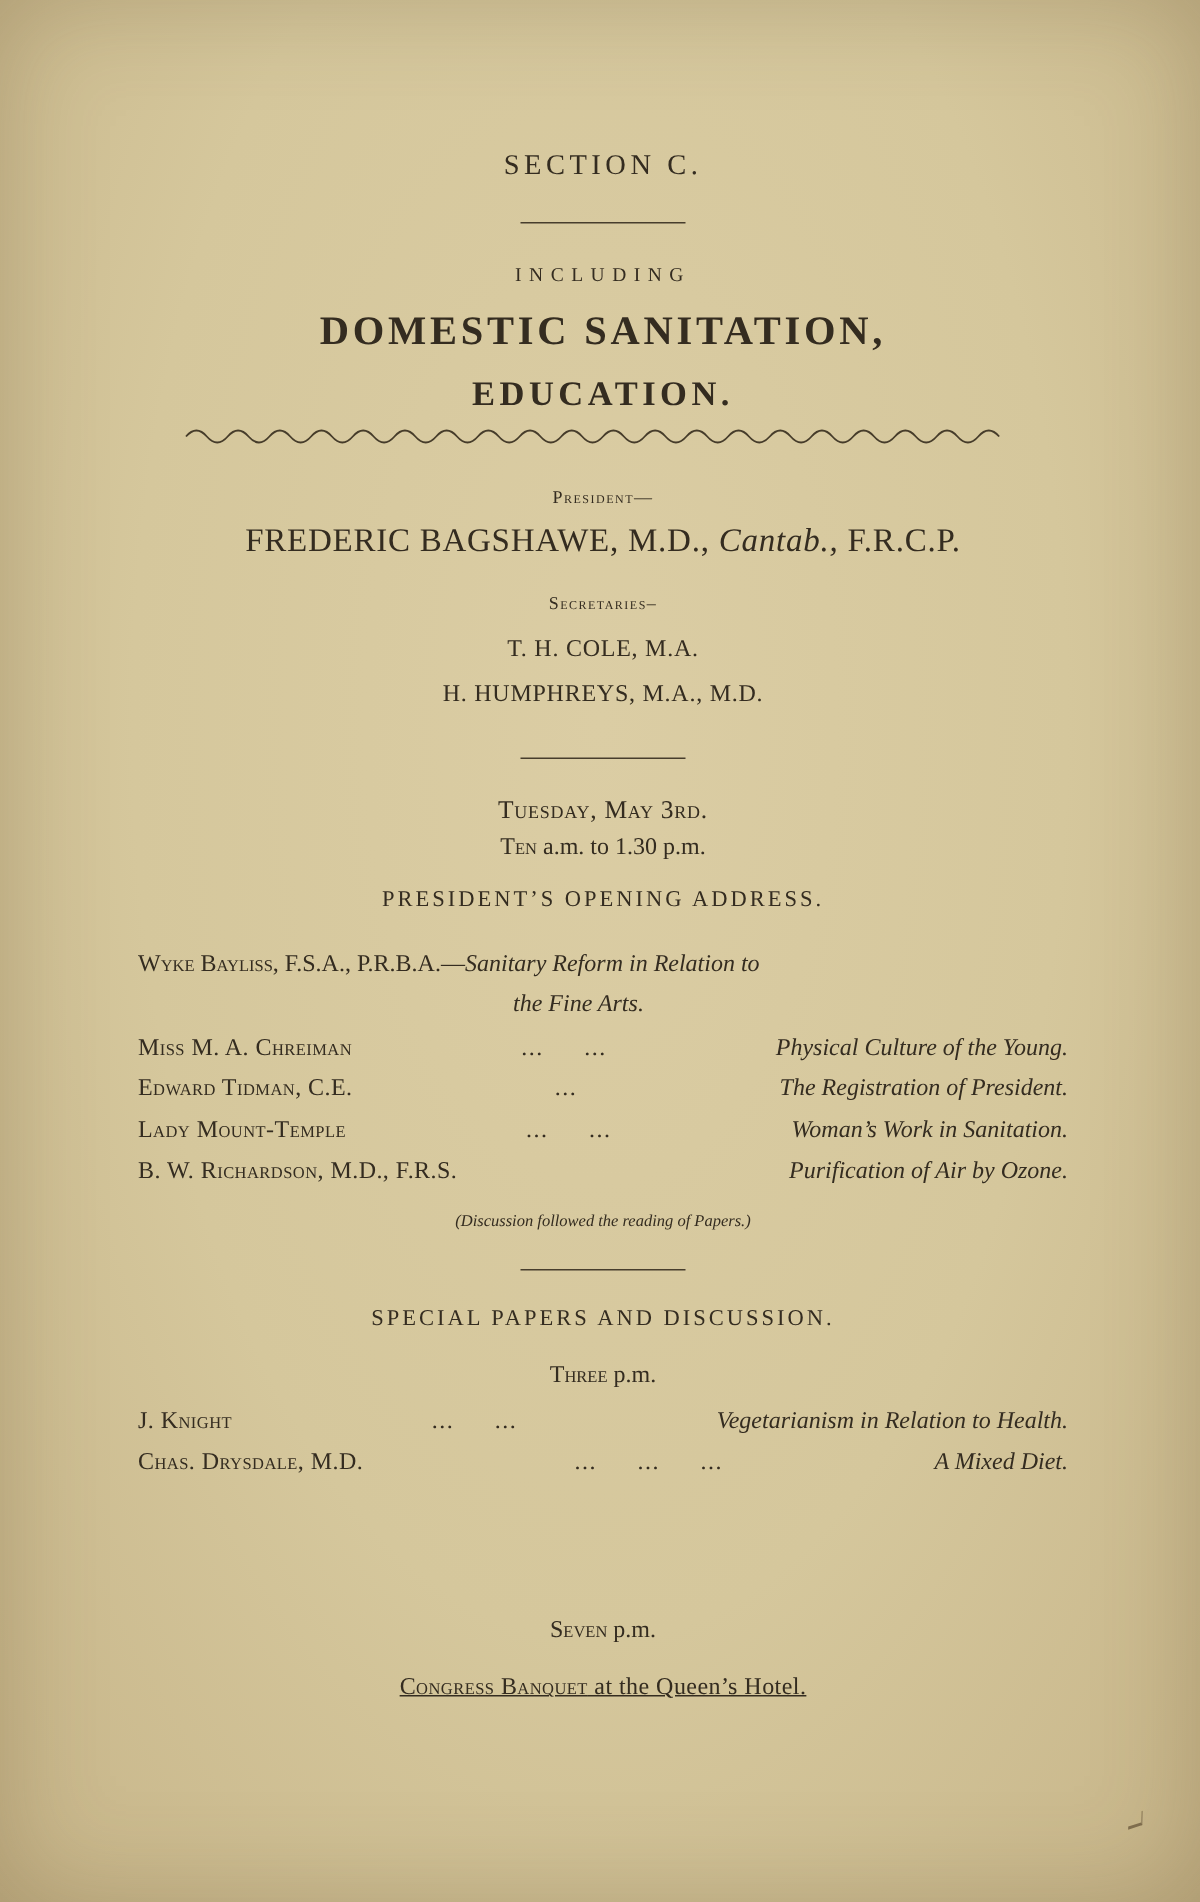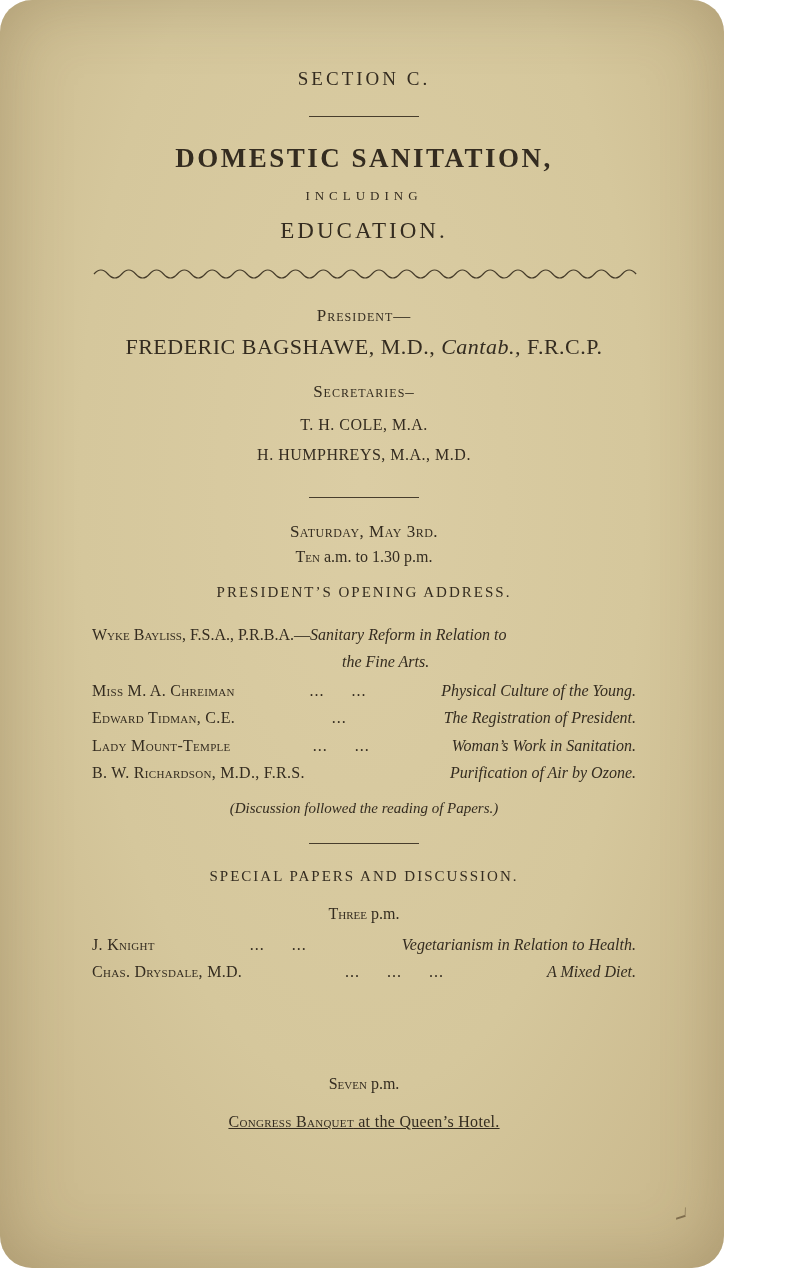--- a/index.html
+++ b/index.html
@@ -1,30 +1,29 @@
 <!DOCTYPE html>
 <html><head>
 <meta charset="utf-8">
 <style>
   html, body {
     margin: 0;
     padding: 0;
   }
   .page {
     position: relative;
-    width: 724px;
+    width: 800px;
     height: 1268px;
     box-sizing: border-box;
     overflow: hidden;
-    padding: 68px 88px 40px 92px;
+    padding: 100px 88px 40px 92px;
     background: radial-gradient(ellipse at 50% 38%, #dbcda4 0%, #d5c79c 55%, #c7b589 100%);
     box-shadow: inset 0 0 70px rgba(96, 74, 42, 0.28);
     font-family: "Liberation Serif", "DejaVu Serif", serif;
     color: #342c20;
-    border-radius: 32px;
   }
   .center { text-align: center; }
   .sc { font-variant: small-caps; }
   .it { font-style: italic; }
 
   .section-title {
     font-size: 19px;
     letter-spacing: 3px;
     margin: 0 0 26px 0;
   }
@@ -44,30 +43,30 @@
     letter-spacing: 2.5px;
     margin: 0 0 14px 0;
   }
   .including {
     font-size: 13px;
     letter-spacing: 5px;
     margin: 0 0 14px 0;
   }
   .subtitle {
     font-size: 23px;
-    font-weight: normal;
+    font-weight: bold;
     letter-spacing: 3px;
-    margin: 0 0 18px 0;
+    margin: 0 0 4px 0;
   }
   .squiggle-wrap {
     text-align: center;
     margin: 0 0 26px 0;
   }
   .officer-label {
-    font-size: 17px;
+    font-size: 12px;
     font-variant: small-caps;
     letter-spacing: 1px;
     margin: 0 0 8px 0;
   }
   .officer-name {
     font-size: 22px;
     letter-spacing: 0.5px;
     margin: 0 0 22px 0;
   }
   .secretary-line {
@@ -119,21 +118,21 @@
     overflow: hidden;
     white-space: nowrap;
   }
   .paper-row .topic {
     font-style: italic;
     white-space: nowrap;
     text-align: left;
   }
   .topic { font-style: italic; }
   .discussion-note {
-    font-size: 15px;
+    font-size: 11px;
     font-style: italic;
     margin: 14px 0 0 0;
   }
   .evening-block {
     margin-top: 90px;
   }
   .banquet-line {
     font-size: 16px;
     margin: 0;
     letter-spacing: 0.3px;
@@ -154,40 +153,40 @@
     vertical-align: middle;
   }
 </style>
 </head>
 <body>
 
 <div class="page">
 
   <p class="center section-title">SECTION C.</p>
   <hr class="rule">
+  <p class="center including">INCLUDING</p>
   <p class="center main-title">DOMESTIC SANITATION,</p>
-  <p class="center including">INCLUDING</p>
   <p class="center subtitle">EDUCATION.</p>
 
   <div class="squiggle-wrap">
     <svg class="squiggle" width="560" height="14" viewBox="0 0 564 14" preserveAspectRatio="none">
       <path d="M2 9 q7 -8 14 0 t14 0 t14 0 t14 0 t14 0 t14 0 t14 0 t14 0 t14 0 t14 0 t14 0 t14 0 t14 0 t14 0 t14 0 t14 0 t14 0 t14 0 t14 0 t14 0 t14 0 t14 0 t14 0 t14 0 t14 0 t14 0 t14 0 t14 0 t14 0 t14 0 t14 0 t14 0 t14 0 t14 0 t14 0 t14 0 t14 0 t14 0 t14 0" fill="none" stroke="#463c2a" stroke-width="1.2"></path>
     </svg>
   </div>
 
   <p class="center officer-label">President—</p>
   <p class="center officer-name"><span>FREDERIC BAGSHAWE, M.D., </span><span class="it">Cantab.,</span><span> F.R.C.P.</span></p>
 
   <p class="center officer-label">Secretaries–</p>
   <p class="center secretary-line">T. H. COLE, M.A.</p>
   <p class="center secretary-line">H. HUMPHREYS, M.A., M.D.</p>
 
   <hr class="rule rule-mid">
 
-  <p class="center session-day">Saturday, May 3rd.</p>
+  <p class="center session-day">Tuesday, May 3rd.</p>
   <p class="center session-time"><span class="sc">Ten</span><span> a.m. to 1.30 p.m.</span></p>
   <p class="center session-heading">PRESIDENT’S OPENING ADDRESS.</p>
 
   <p class="lead-paper"><span class="sc">Wyke Bayliss, F.S.A., P.R.B.A.—</span><span class="topic">Sanitary Reform in Relation to</span><br><span class="topic indent2">the Fine Arts.</span></p>
 
   <div class="paper-row">
     <span class="speaker">Miss M. A. Chreiman</span>
     <span class="dots">... ...</span>
     <span class="topic">Physical Culture of the Young.</span>
   </div>

